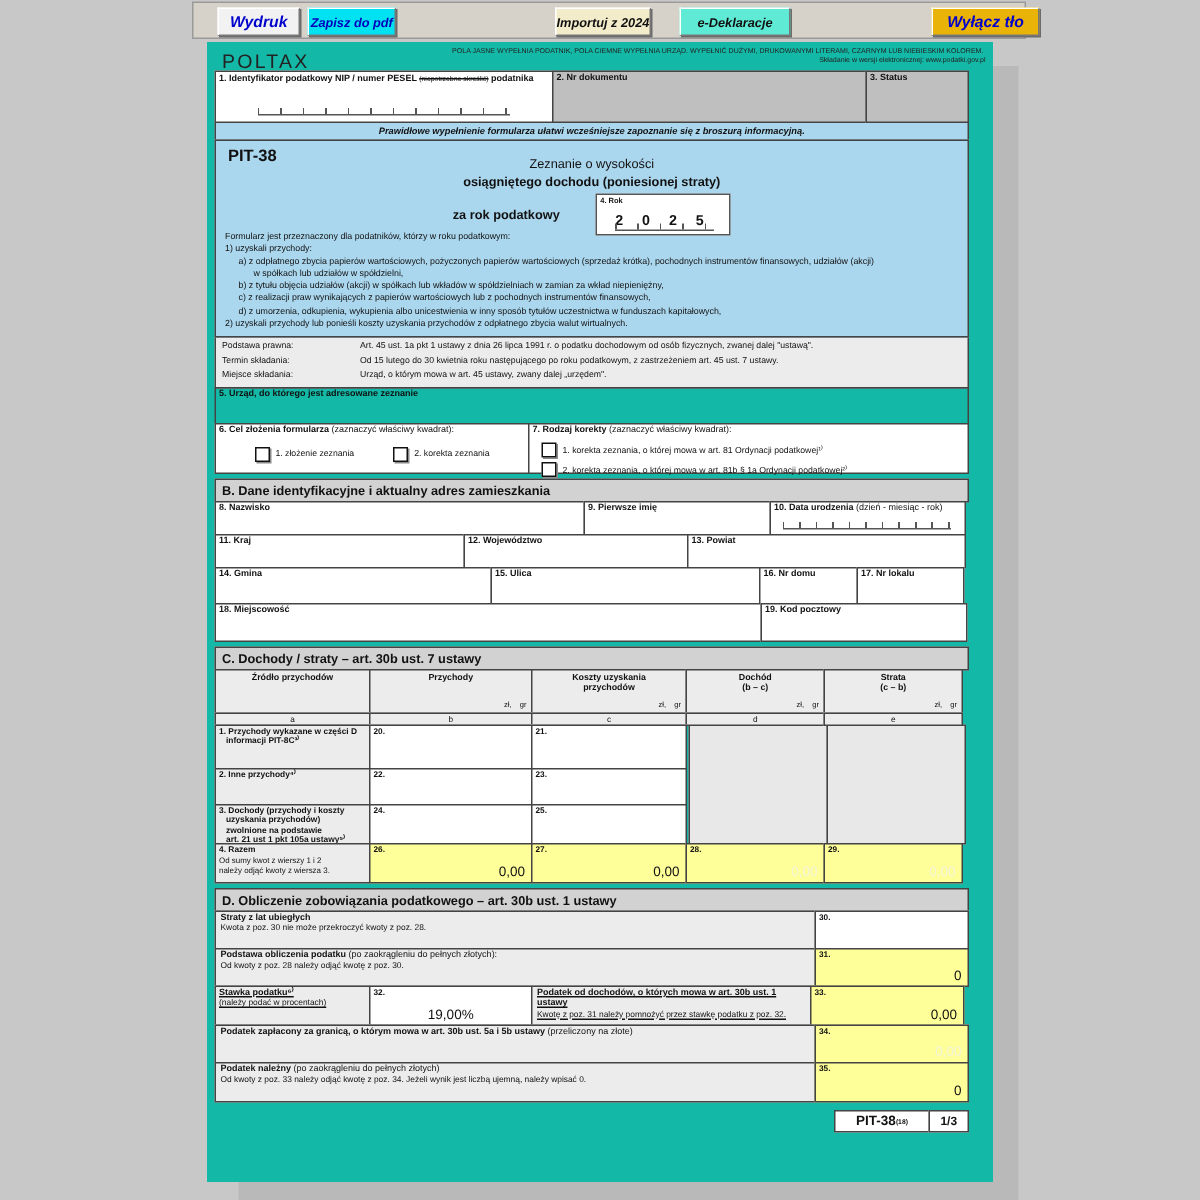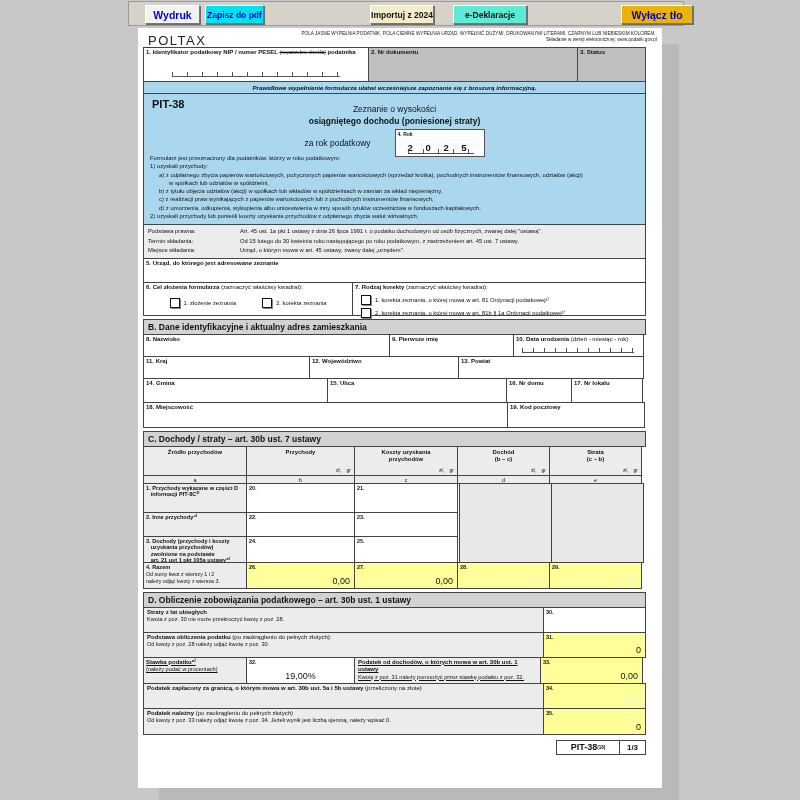--- a/index.html
+++ b/index.html
@@ -1,26 +1,26 @@
 <!DOCTYPE html>
 <html><head>
 <meta charset="utf-8">
 <style>
   html,body{margin:0;padding:0;}
   body{width:800px;height:800px;background:#c8c8c8;font-family:"Liberation Sans",sans-serif;position:relative;overflow:hidden;color:#111;}
   
   .toolbar{position:absolute;left:128px;top:1px;width:556px;height:25px;background:#d6d2c9;border:1px solid #9a9a9a;box-sizing:border-box;}
-  .tbtn{position:absolute;top:3px;height:19px;border:1px solid #777;border-top-color:#fff;border-left-color:#fff;box-shadow:1px 1px 0 #6b6b6b;display:flex;align-items:center;justify-content:center;font-weight:bold;cursor:pointer;box-sizing:border-box;}
+  .tbtn{position:absolute;top:3px;height:19px;border:1px solid #777;border-top-color:#fff;border-left-color:#fff;box-shadow:1px 1px 0 #6b6b6b;display:flex;align-items:center;justify-content:center;font-weight:bold;cursor:pointer;box-sizing:border-box;font-style:italic;}
   .tb1{left:16px;width:55px;font-size:10.5px;color:#0000cc;background:#f2f2f2;}
   .tb2{left:76px;width:59px;font-size:8.5px;color:#0000bb;background:#00e1f2;}
   .tb3{left:241px;width:64px;font-size:8.5px;color:#111;background:#f2ecca;}
   .tb4{left:324px;width:74px;font-size:8.5px;color:#111;background:#5eead4;}
   .tb5{left:492px;width:72px;font-size:10.5px;color:#0000cc;background:#eab308;}
   
-  .paper{position:absolute;left:138px;top:28px;width:524px;height:760px;background:#ffffff;box-shadow:19px 14px 0 -2px #b9b9b9;}
+  .paper{position:absolute;left:138px;top:28px;width:524px;height:760px;background:#14b8a6;box-shadow:19px 14px 0 -2px #b9b9b9;}
   .brand{position:absolute;left:10px;top:5px;font-size:13px;letter-spacing:1.5px;color:#222;}
   .notes{position:absolute;left:162px;right:5px;top:3px;font-size:4.7px;line-height:5.8px;color:#222;}
   .notes .l1{text-align:center;}
   .notes .l2{text-align:right;}
   .form{position:absolute;left:5px;top:20px;width:503px;}
   .row{display:flex;margin-top:-1px;}
   .cell{border:1px solid #444;margin-left:-1px;box-sizing:border-box;position:relative;background:#fff;}
   .cell:first-child{margin-left:0;}
   .flabel{font-size:6px;font-weight:bold;line-height:7px;padding:1px 2px;}
   .hint{font-weight:normal;}
@@ -35,21 +35,21 @@
   .id2{width:210px;}
   .id3{width:69px;}
   .strike{text-decoration:line-through;font-weight:normal;font-size:4.6px;}
   
   .banner{border:1px solid #444;margin-top:-1px;background:#abd7ee;font-size:6.2px;font-weight:bold;font-style:italic;text-align:center;padding:2px 0;}
   .panel{border:1px solid #444;margin-top:-1px;background:#abd7ee;height:132px;box-sizing:border-box;position:relative;}
   .pit{position:absolute;left:8px;top:4px;font-size:11px;font-weight:bold;}
   .t1{text-align:center;font-size:8.5px;font-weight:normal;margin-top:10px;}
   .t2{text-align:center;font-size:8.5px;font-weight:bold;margin-top:2px;}
   .t3row{display:flex;justify-content:center;align-items:center;margin-top:3px;height:27px;}
-  .t3{font-size:8.5px;font-weight:normal;margin-right:24px;}
+  .t3{font-size:8.5px;font-weight:bold;margin-right:24px;}
   .yearbox{width:88px;height:26px;background:#fff;border:1px solid #555;position:relative;}
   .ylab{position:absolute;top:1px;left:2px;font-size:5px;font-weight:bold;}
   .yval{position:absolute;bottom:3px;left:0;right:0;text-align:center;font-size:9.5px;font-weight:bold;letter-spacing:5px;}
   .yticks{position:absolute;bottom:2px;left:12px;width:66px;}
   .intro{position:absolute;left:6px;top:60px;right:4px;font-size:5.9px;line-height:8.3px;}
   .ind1{padding-left:9px;}
   .ind2{padding-left:19px;}
   
   .legal{border:1px solid #444;margin-top:-1px;background:#ececec;padding:2px 0 2px 0;}
   .lrow{display:flex;font-size:5.8px;line-height:9.5px;}

